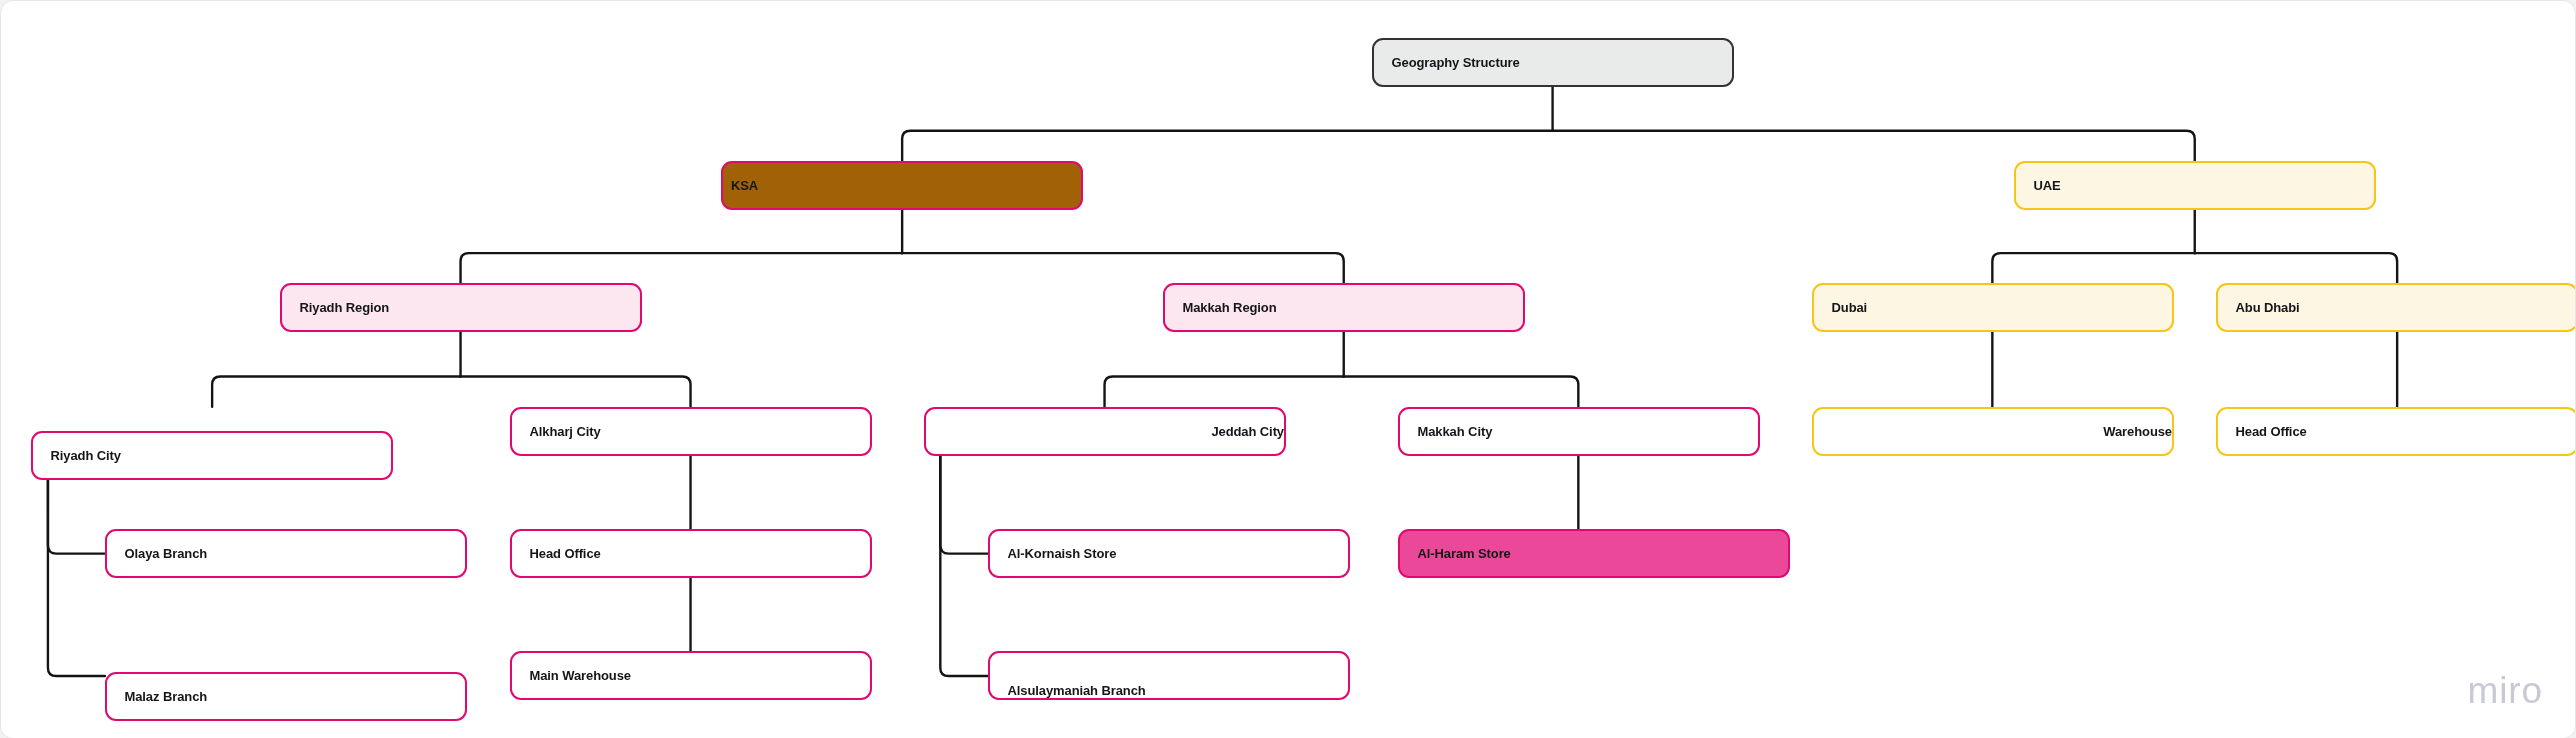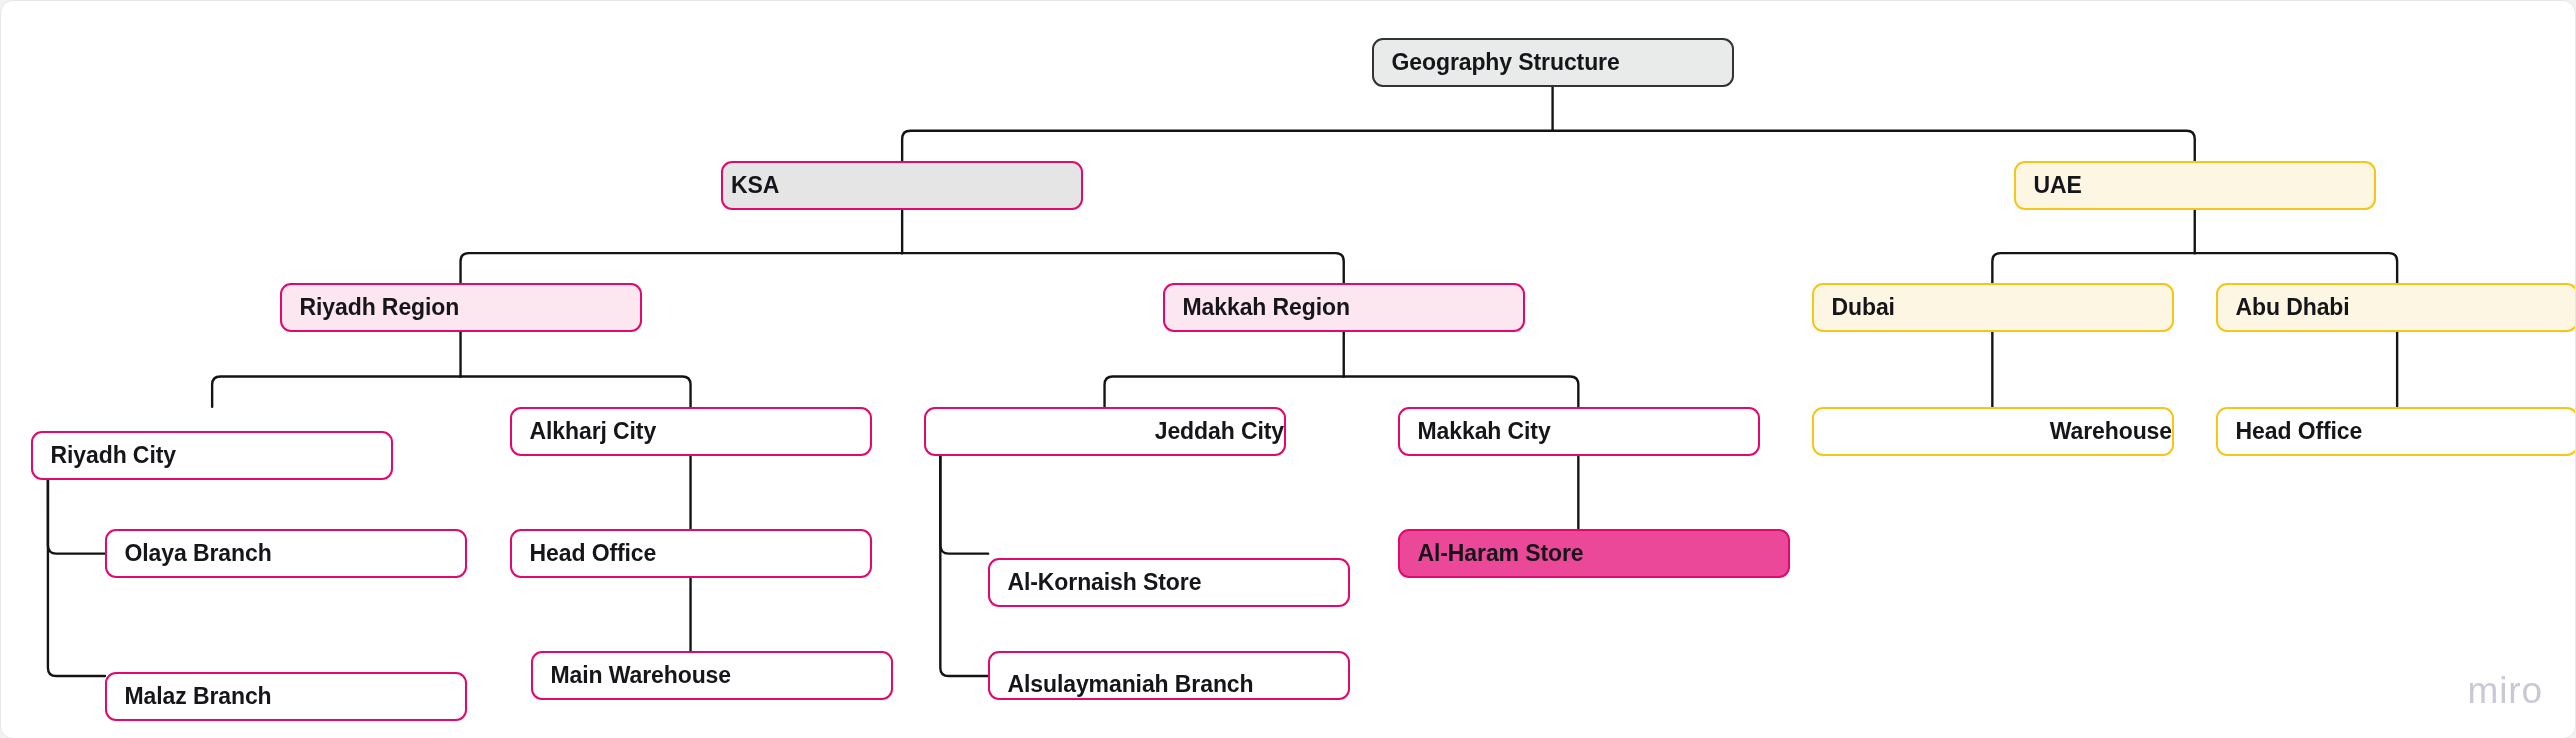--- a/index.html
+++ b/index.html
@@ -26,21 +26,21 @@
     height: 739px;
     pointer-events: none;
   }
   .node {
     position: absolute;
     box-sizing: border-box;
     border-radius: 11px;
     display: flex;
     align-items: center;
     padding-left: 17.5px;
-    font-size: 23px;
+    font-size: 13px;
     font-weight: 700;
     letter-spacing: -0.1px;
     color: #16161a;
     white-space: nowrap;
     cursor: pointer;
   }
   .node-label {
     pointer-events: none;
   }
   .watermark {
@@ -81,21 +81,21 @@
       <path d="M 1714.5 494 L 1714.5 574" fill="none" stroke="#141414" stroke-width="2.6" stroke-linecap="round"></path>
       <path d="M 51 494 L 51 591.5 Q 51 600.5 60 600.5 L 113 600.5" fill="none" stroke="#141414" stroke-width="2.6" stroke-linecap="round"></path>
       <path d="M 51 494 L 51 724.5 Q 51 733.5 60 733.5 L 113 733.5" fill="none" stroke="#141414" stroke-width="2.6" stroke-linecap="round"></path>
       <path d="M 1021 494 L 1021 591.5 Q 1021 600.5 1030 600.5 L 1073 600.5" fill="none" stroke="#141414" stroke-width="2.6" stroke-linecap="round"></path>
       <path d="M 1021 494 L 1021 724.5 Q 1021 733.5 1030 733.5 L 1073 733.5" fill="none" stroke="#141414" stroke-width="2.6" stroke-linecap="round"></path>
     </svg>
   <div id="nodes">
       <div class="node" style="left: 1371px; top: 37px; width: 362px; height: 49px; background: rgb(233, 234, 234); border: 2.3px solid rgb(51, 51, 51);">
         <span class="node-label">Geography Structure</span>
       </div>
-      <div class="node" style="left: 720px; top: 160px; width: 362px; height: 49px; background: #e5e5e5; border: 2.8px solid rgb(225, 9, 111); padding-left: 8px;">
+      <div class="node" style="left: 720px; top: 160px; width: 362px; height: 49px; background: #a16207; border: 2.8px solid rgb(225, 9, 111); padding-left: 8px;">
         <span class="node-label">KSA</span>
       </div>
       <div class="node" style="left: 2013px; top: 160px; width: 362px; height: 49px; background: rgb(253, 246, 227); border: 2.8px solid rgb(245, 197, 24);">
         <span class="node-label">UAE</span>
       </div>
       <div class="node" style="left: 279px; top: 282px; width: 362px; height: 49px; background: rgb(252, 230, 240); border: 2.8px solid rgb(225, 9, 111);">
         <span class="node-label">Riyadh Region</span>
       </div>
       <div class="node" style="left: 1162px; top: 282px; width: 362px; height: 49px; background: rgb(252, 230, 240); border: 2.8px solid rgb(225, 9, 111);">
         <span class="node-label">Makkah Region</span>
@@ -126,24 +126,24 @@
       </div>
       <div class="node" style="left: 104px; top: 528px; width: 362px; height: 49px; background: rgb(255, 255, 255); border: 2.8px solid rgb(225, 9, 111);">
         <span class="node-label">Olaya Branch</span>
       </div>
       <div class="node" style="left: 104px; top: 650px; width: 362px; height: 49px; background: rgb(255, 255, 255); border: 2.8px solid rgb(225, 9, 111); margin-top: 21px;">
         <span class="node-label">Malaz Branch</span>
       </div>
       <div class="node" style="left: 509px; top: 528px; width: 362px; height: 49px; background: rgb(255, 255, 255); border: 2.8px solid rgb(225, 9, 111);">
         <span class="node-label">Head Office</span>
       </div>
-      <div class="node" style="left: 530px; top: 650px; width: 362px; height: 49px; background: rgb(255, 255, 255); border: 2.8px solid rgb(225, 9, 111);">
+      <div class="node" style="left: 509px; top: 650px; width: 362px; height: 49px; background: rgb(255, 255, 255); border: 2.8px solid rgb(225, 9, 111);">
         <span class="node-label">Main Warehouse</span>
       </div>
-      <div class="node" style="left: 987px; top: 528px; width: 362px; height: 49px; background: rgb(255, 255, 255); border: 2.8px solid rgb(225, 9, 111); margin-top: 29px;">
+      <div class="node" style="left: 987px; top: 528px; width: 362px; height: 49px; background: rgb(255, 255, 255); border: 2.8px solid rgb(225, 9, 111);">
         <span class="node-label">Al-Kornaish Store</span>
       </div>
       <div class="node" style="left: 987px; top: 650px; width: 362px; height: 49px; background: rgb(255, 255, 255); border: 2.8px solid rgb(225, 9, 111); align-items: flex-end;">
         <span class="node-label">Alsulaymaniah Branch</span>
       </div>
       <div class="node" style="left: 1397px; top: 528px; width: 392px; height: 49px; background: #ec4899; border: 2.8px solid rgb(225, 9, 111);">
         <span class="node-label">Al-Haram Store</span>
       </div>
     </div>
   <div class="watermark">miro</div>

